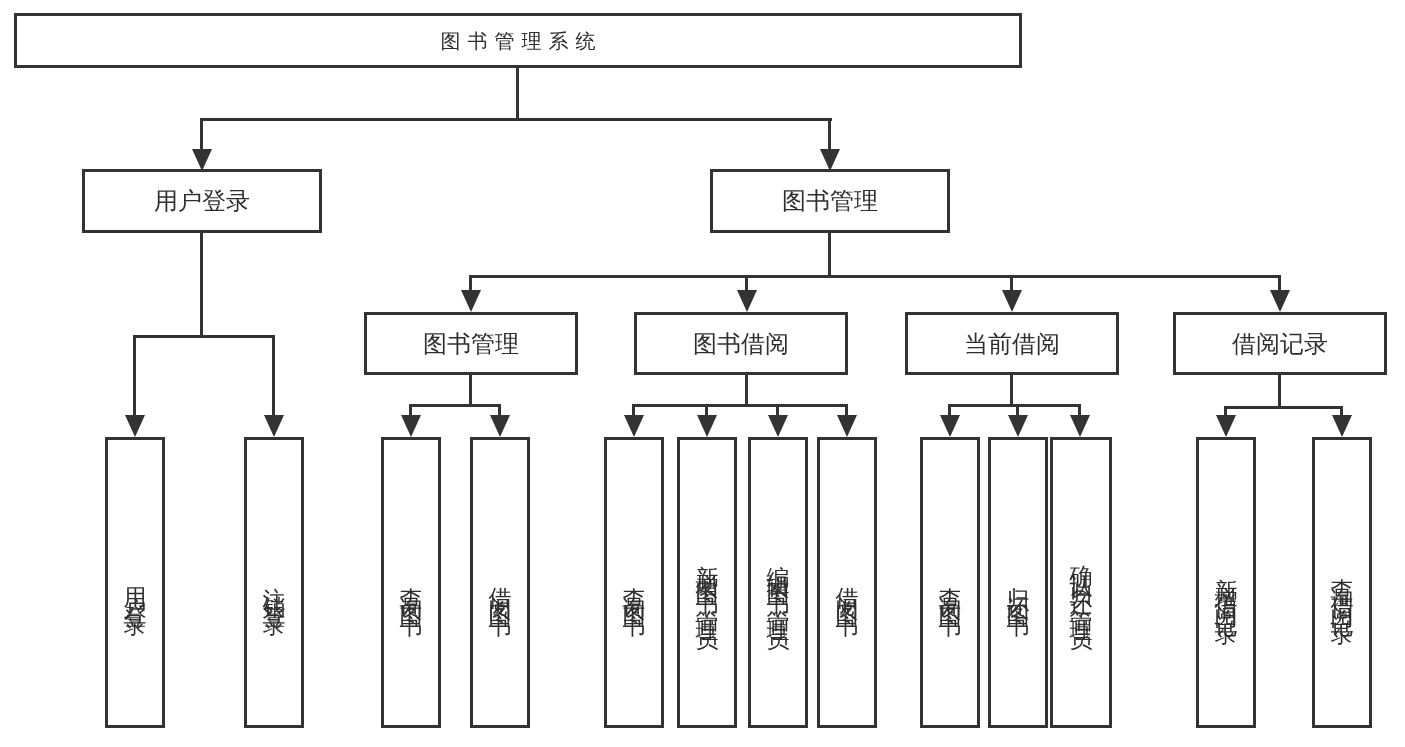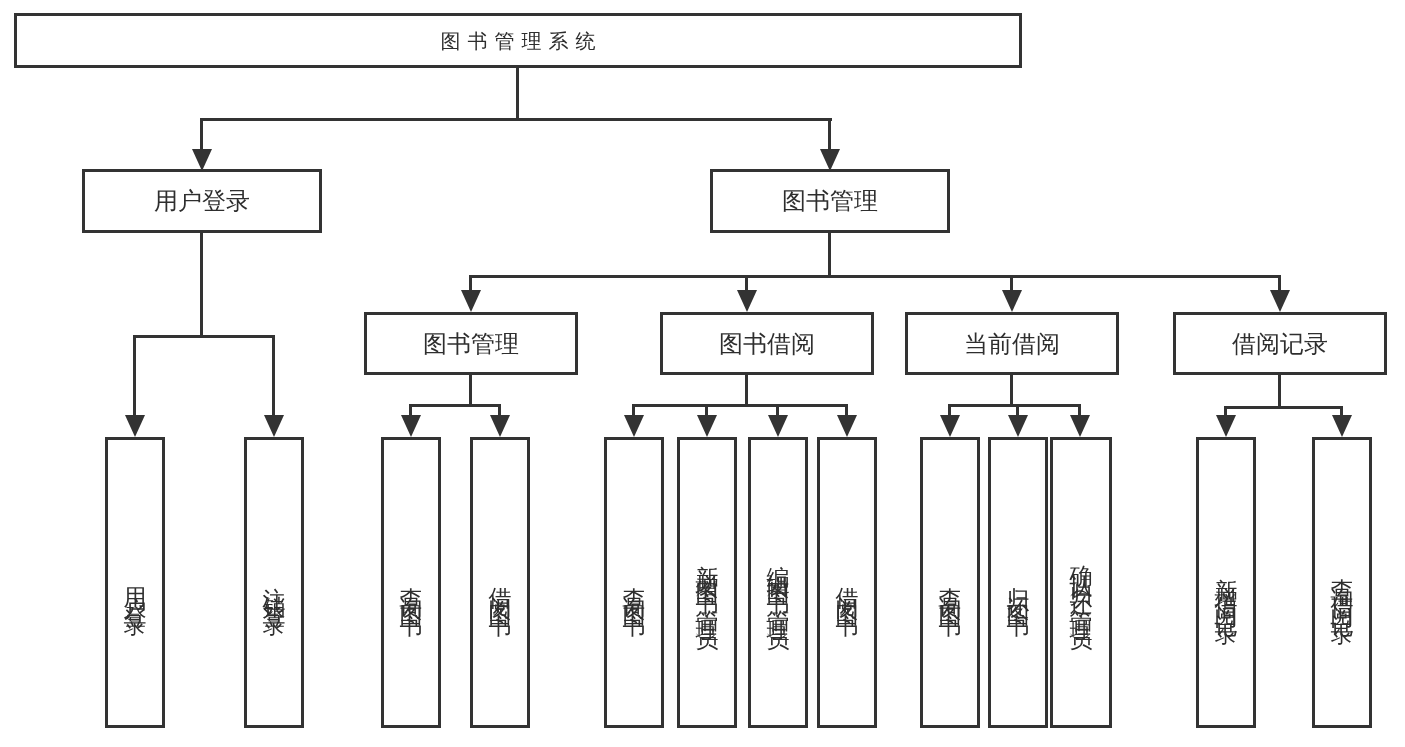--- a/index.html
+++ b/index.html
@@ -115,21 +115,21 @@
     <div class="vl" style="left:1340px;top:406px;height:9px;"></div>
     <div class="arr" style="left:1332px;top:415px;"></div>
   </div>
 
   <div class="box title" style="left:14px;top:13px;width:1008px;height:55px;">图书管理系统</div>
 
   <div class="box" style="left:82px;top:169px;width:240px;height:64px;">用户登录</div>
   <div class="box" style="left:710px;top:169px;width:240px;height:64px;">图书管理</div>
 
   <div class="box" style="left:364px;top:312px;width:214px;height:63px;">图书管理</div>
-  <div class="box" style="left:660px;top:312px;width:214px;height:63px;">图书借阅</div>
+  <div class="box" style="left:634px;top:312px;width:214px;height:63px;">图书借阅</div>
   <div class="box" style="left:905px;top:312px;width:214px;height:63px;">当前借阅</div>
   <div class="box" style="left:1173px;top:312px;width:214px;height:63px;">借阅记录</div>
 
   <div class="box vbox" style="left:105px;top:437px;width:60px;height:291px;">用户登录</div>
   <div class="box vbox" style="left:244px;top:437px;width:60px;height:291px;">注销登录</div>
 
   <div class="box vbox" style="left:381px;top:437px;width:60px;height:291px;">查询图书</div>
   <div class="box vbox" style="left:470px;top:437px;width:60px;height:291px;">借阅图书</div>
 
   <div class="box vbox" style="left:604px;top:437px;width:60px;height:291px;">查询图书</div>

